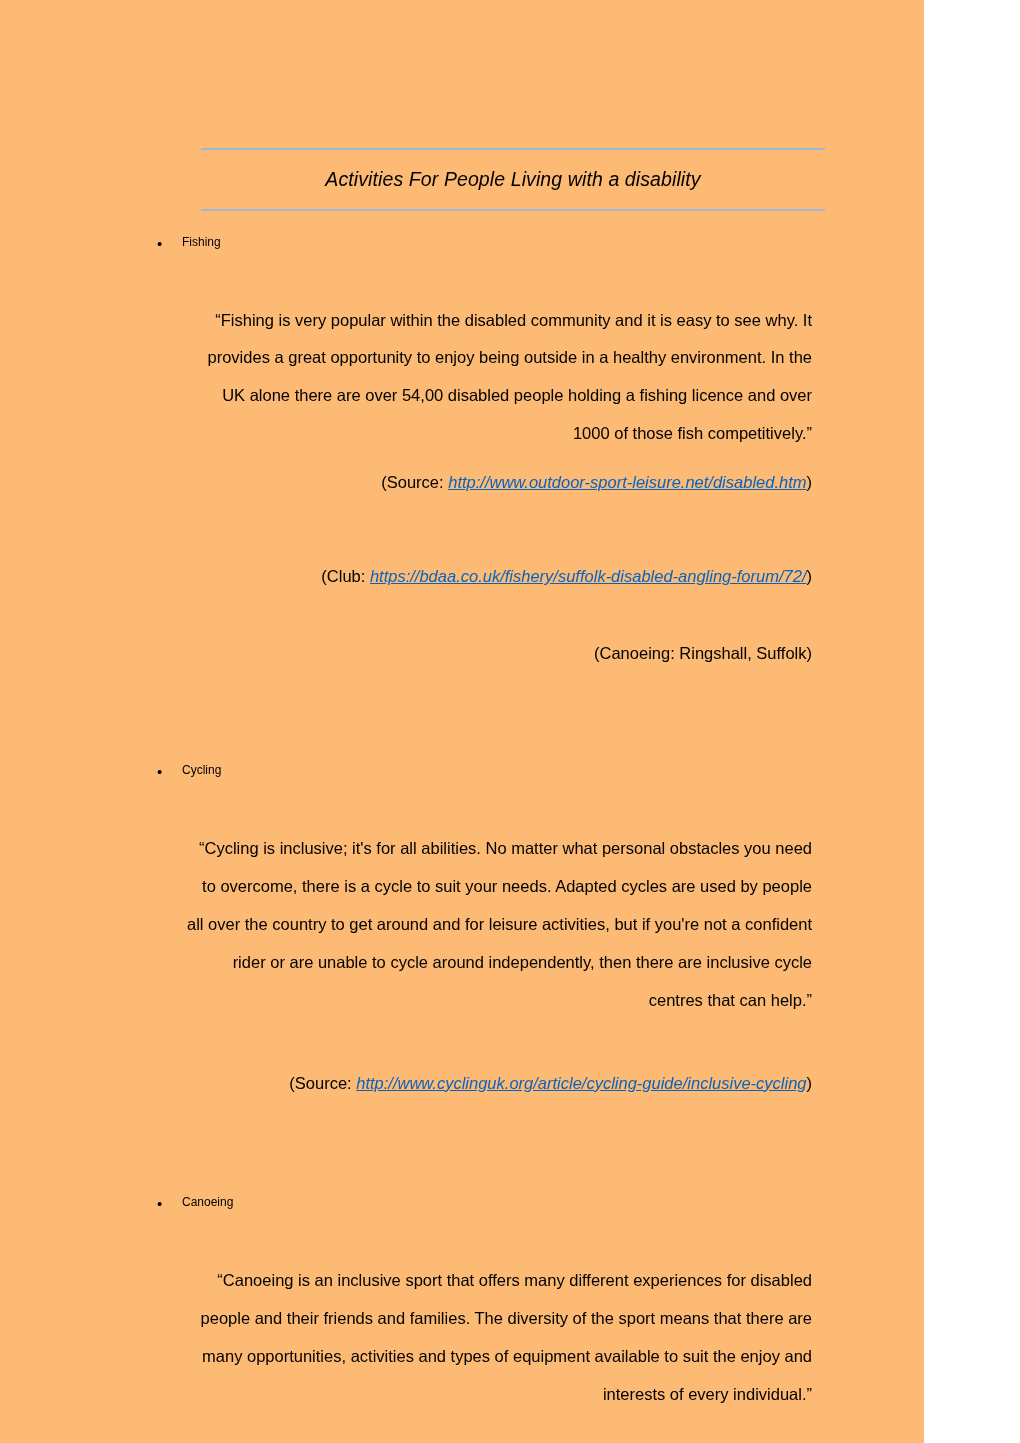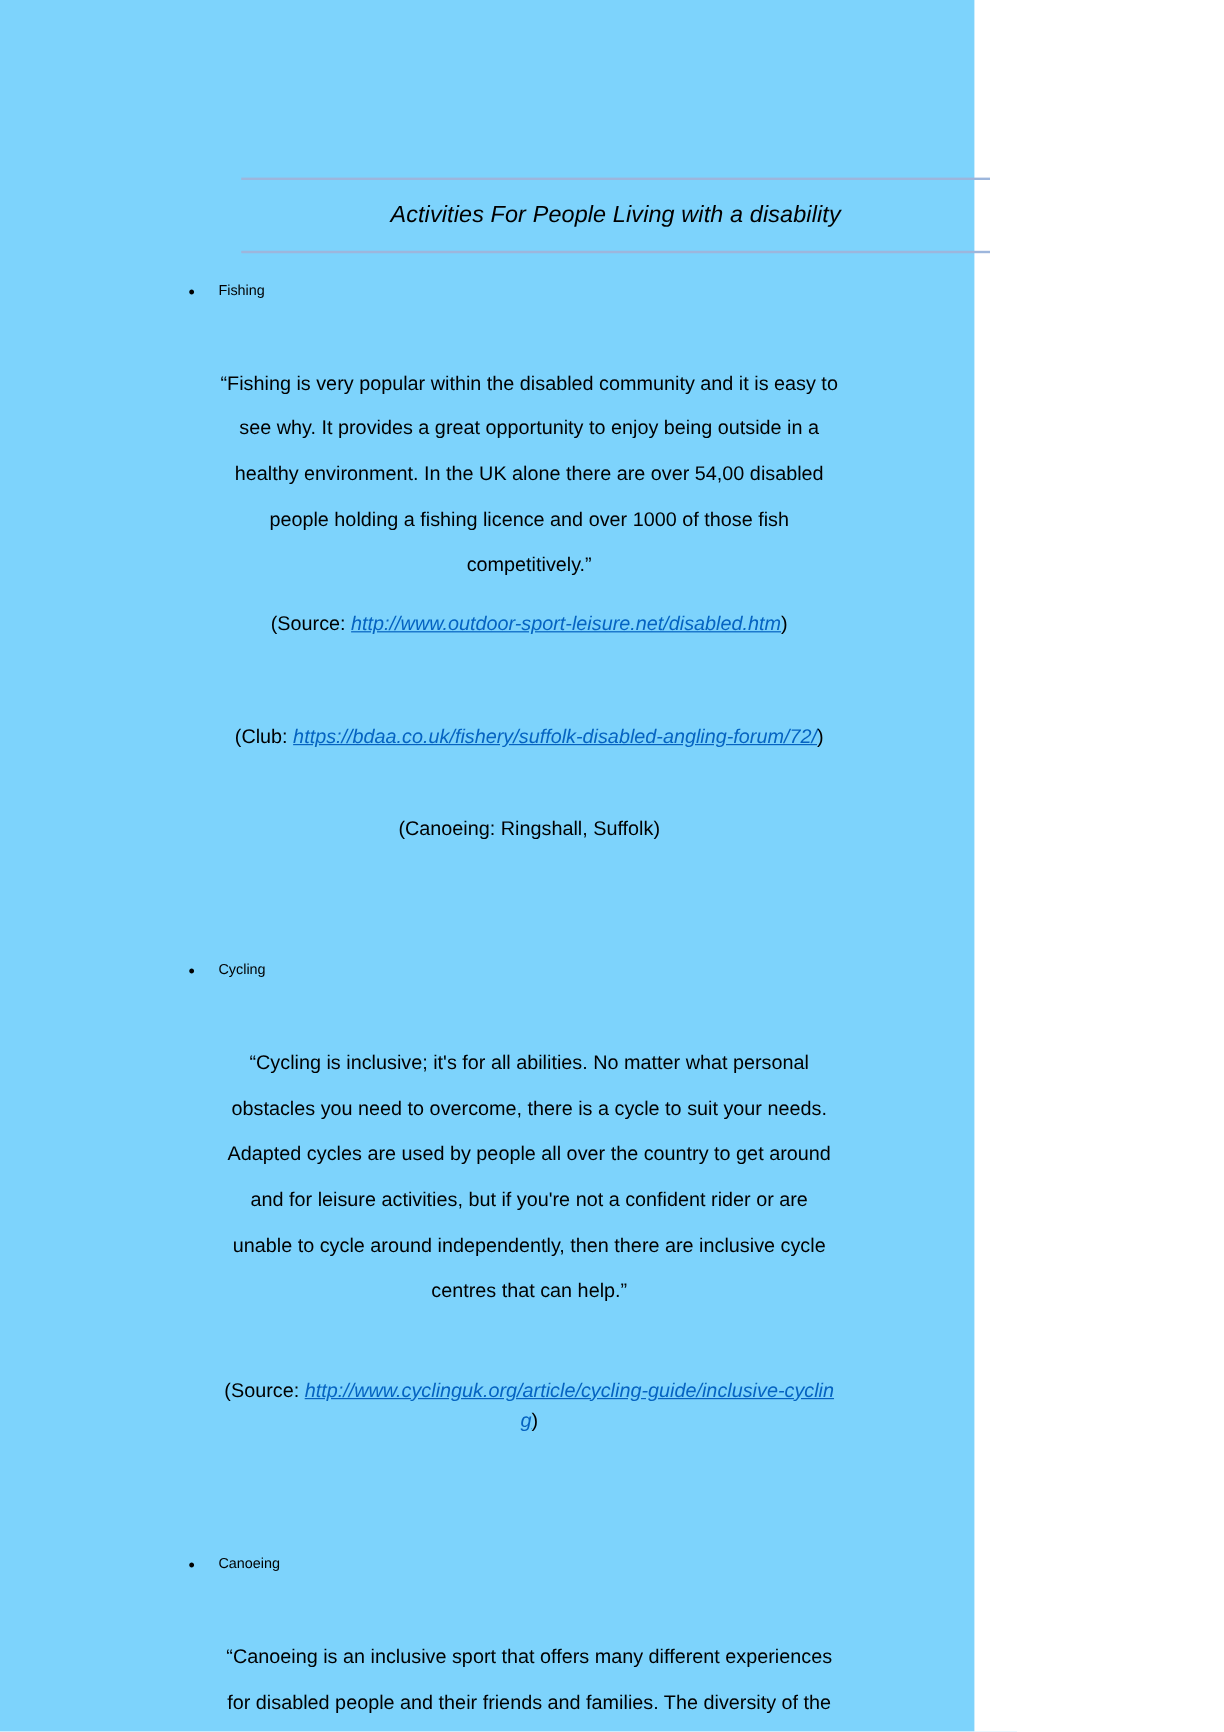--- a/index.html
+++ b/index.html
@@ -10,23 +10,23 @@
   }
   body {
     width: 1020px;
     height: 1443px;
     position: relative;
     font-family: "Liberation Sans", "DejaVu Sans", sans-serif;
     color: #000000;
     overflow: hidden;
   }
   .page {
-    width: 812px;
+    width: 924px;
     height: 1443px;
-    background: #7dd3fc;
+    background: #fdba74;
     box-sizing: border-box;
     padding: 0;
     position: relative;
   }
   
   .title-block {
     margin: 0 auto;
     padding-top: 148px;
     width: 624px;          
     margin-left: 201px;
@@ -73,21 +73,21 @@
     flex: 1 1 auto;
     font-size: 12px;
     line-height: 1.5;
   }
   .para {
     margin-left: 25px;         
     font-size: 16.5px;
     line-height: 2.30;
     color: #000000;
     max-width: 716px;
-    text-align: center;
+    text-align: right;
   }
   .para.tight {
     line-height: 1.55;
   }
   .spacer-sm { height: 18px; }
   .spacer-md { height: 30px; }
   .spacer-lg { height: 62px; }
   .spacer-xl { height: 78px; }
   a.link {
     color: #0563C1;

